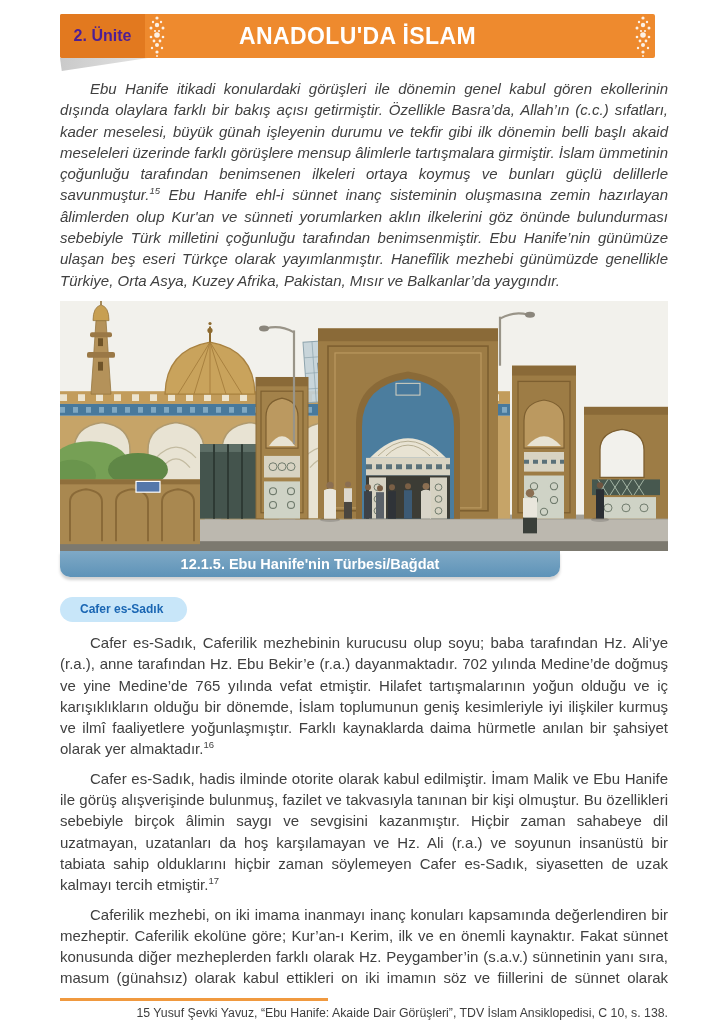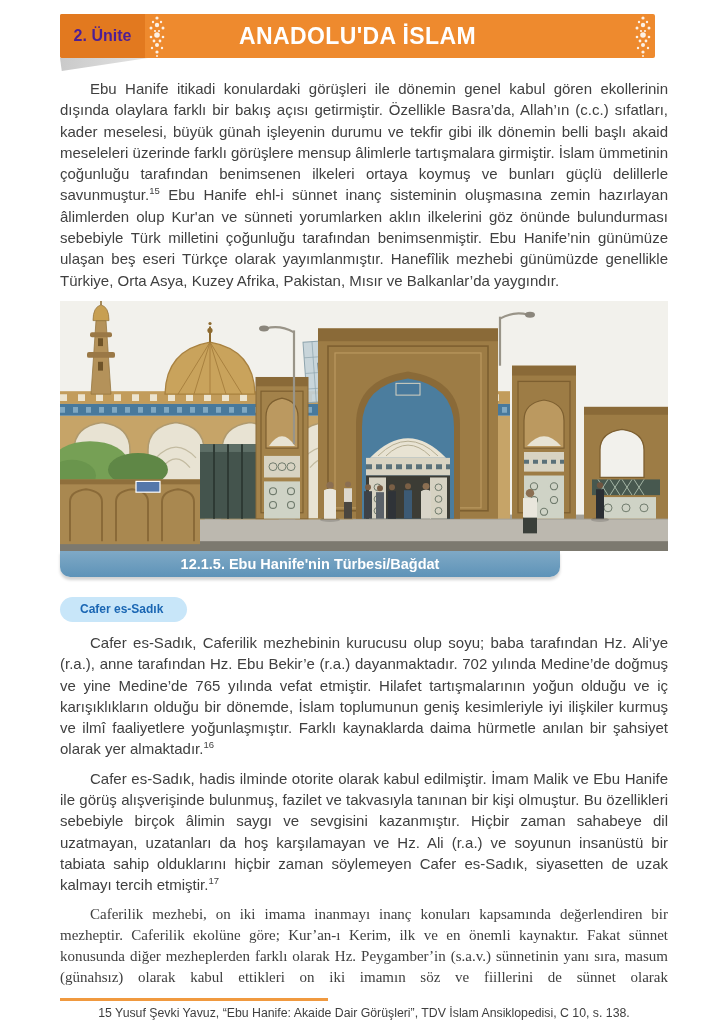--- a/index.html
+++ b/index.html
@@ -35,22 +35,22 @@
   .ornament { position:absolute; top:1px; height:42px; width:22px; }
   .ornament.left { left:86px; }
   .ornament.right { right:1px; }
 
   
   .bodytext {
     font-size:15px; line-height:21.3px; color:#404040;
     text-align:justify; text-indent:30px; margin-bottom:8px;
   }
   .bodytext sup { font-size:9.5px; line-height:0; }
-  .p-continued { text-align-last:justify; margin-bottom:8px;font-family:Liberation Serif, serif; }
-  .first-para { margin-top:20px; }
+  .p-continued { text-align-last:justify; margin-bottom:8px; }
+  .first-para { margin-top:20px;font-style:italic; }
 
   
   .figure { margin:10px 0 14px 0; width:500px;border-radius:25px; }
   .figure svg.photo { display:block; width:608px; height:250px; }
   .fig-caption {
     height:26px; display:flex; align-items:center; justify-content:center;
     background:linear-gradient(#7fa9c6,#5e93b8);
     border-radius:0 0 10px 10px;
     color:#ffffff; font-size:14.5px; font-weight:bold;
     box-shadow:0 3px 3px rgba(0,0,0,0.18);
@@ -59,21 +59,21 @@
   
   .section-pill {
     display:inline-block; margin:6px 0 10px 0;
     background:#c8e6f9; color:#1a66b3;
     font-size:12px; font-weight:bold;
     padding:5px 24px 6px 20px; border-radius:15px;
   }
 
   
   .footnote-rule { width:268px; height:3px; background:#f0993f; margin:9px 0 5px 0; }
-  .footnote { font-size:12.3px; line-height:15.6px; color:#3e3e3e; text-align:center; }
+  .footnote { font-size:12.3px; line-height:15.6px; color:#3e3e3e; text-align:right; }
 </style>
 </head>
 <body>
 
 <div class="page">
   <div class="content">
 
     <div class="header-bar">
       <div class="header-title">ANADOLU'DA İSLAM</div>
       <div class="unit-tab">

